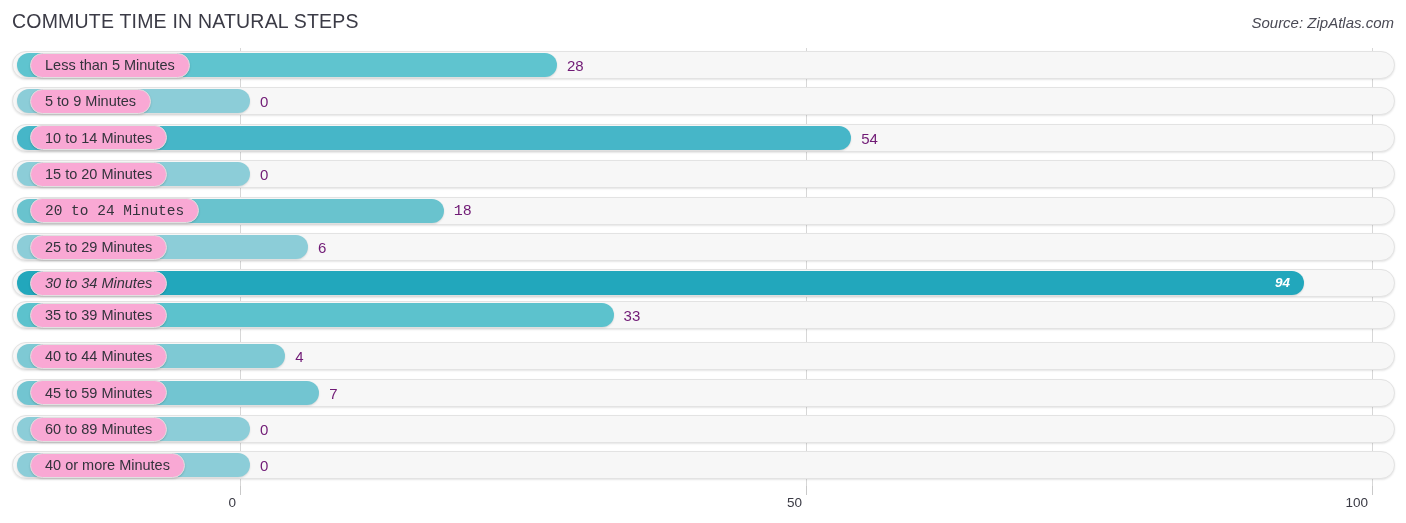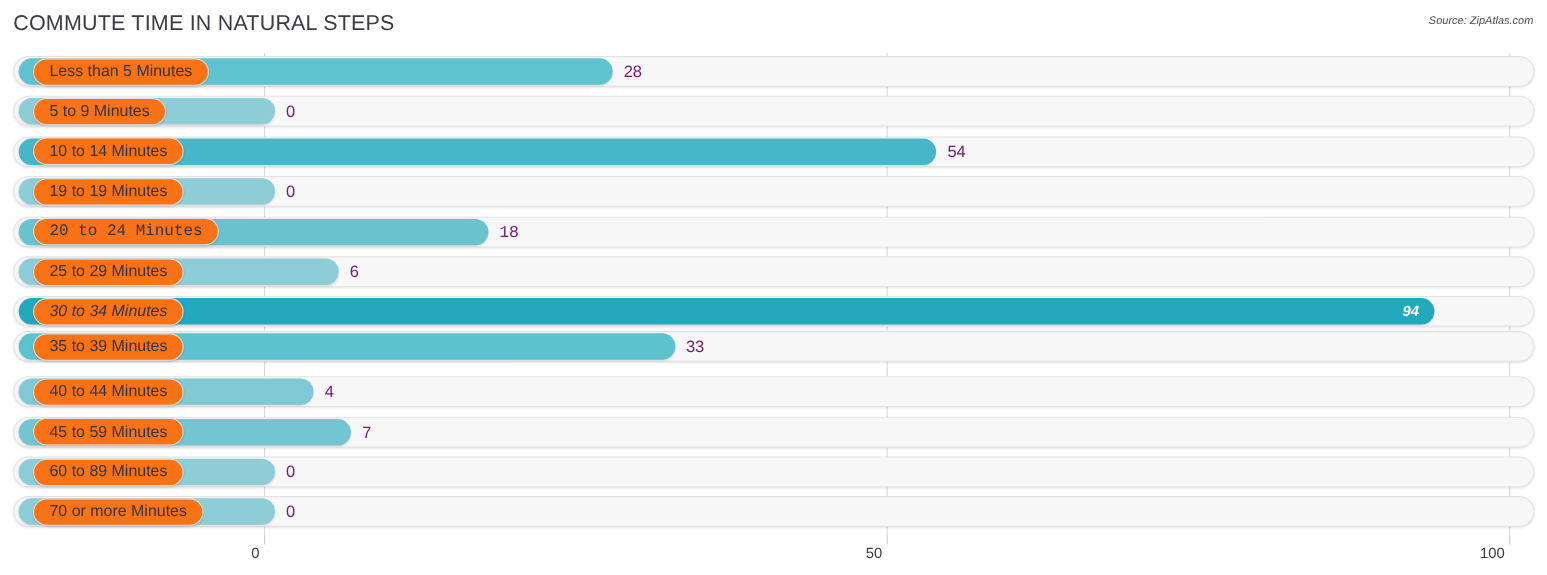--- a/index.html
+++ b/index.html
@@ -29,21 +29,21 @@
     top: 10px;
     font-size: 19.5px;
     color: #3b3b46;
     letter-spacing: 0.2px;
     white-space: nowrap;
   }
   #chart-source {
     position: absolute;
     right: 12px;
     top: 14px;
-    font-size: 10px;
+    font-size: 15px;
     font-style: italic;
     color: #4a4a55;
     white-space: nowrap;
   }
 
   
   #plot {
     position: absolute;
     left: 0;
     top: 48px;
@@ -87,21 +87,21 @@
     height: 24px;
     border-radius: 12px;
     box-shadow: 0 1px 2px rgba(0,0,0,0.13);
   }
 
   .label-pill {
     position: absolute;
     left: 30px;
     top: 4.5px;
     height: 25px;
-    background: #f97316;
+    background: #f9a8d4;
     border: 1px solid #e0e0e0;
     border-radius: 13px;
     box-sizing: border-box;
     display: flex;
     align-items: center;
     padding: 0 14px;
     box-shadow: 0 1px 2px rgba(0,0,0,0.16);
     white-space: nowrap;
     text-align: right;
   }
@@ -184,21 +184,21 @@
         <div class="bar" style="width: 834.28px; background: rgb(70, 182, 200);"></div>
         <div class="label-pill">
           <span>10 to 14 Minutes</span>
         </div>
         <div class="value-out" style="left: 861.28px;">54</div>
       </div>
       <div class="row" style="top: 109.2px;">
         <div class="track"></div>
         <div class="bar" style="width: 233px; background: rgb(140, 205, 216);"></div>
         <div class="label-pill">
-          <span>19 to 19 Minutes</span>
+          <span>15 to 20 Minutes</span>
         </div>
         <div class="value-out" style="left: 260px;">0</div>
       </div>
       <div class="row" style="top: 145.6px; font-family: Liberation Mono, monospace;">
         <div class="track"></div>
         <div class="bar" style="width: 426.76px; background: rgb(105, 195, 206);"></div>
         <div class="label-pill">
           <span>20 to 24 Minutes</span>
         </div>
         <div class="value-out" style="left: 453.76px;">18</div>
@@ -248,21 +248,21 @@
         <div class="bar" style="width: 233px; background: rgb(140, 205, 216);"></div>
         <div class="label-pill">
           <span>60 to 89 Minutes</span>
         </div>
         <div class="value-out" style="left: 260px;">0</div>
       </div>
       <div class="row" style="top: 400.4px;">
         <div class="track"></div>
         <div class="bar" style="width: 233px; background: rgb(140, 205, 216);"></div>
         <div class="label-pill">
-          <span>70 or more Minutes</span>
+          <span>40 or more Minutes</span>
         </div>
         <div class="value-out" style="left: 260px;">0</div>
       </div>
     </div>
 
   <div id="axis">
       <div class="tick-line" style="left: 240px;"></div>
       <div class="tick-label" style="left: 236px;">0</div>
       <div class="tick-line" style="left: 806px;"></div>
       <div class="tick-label" style="left: 802px;">50</div>

